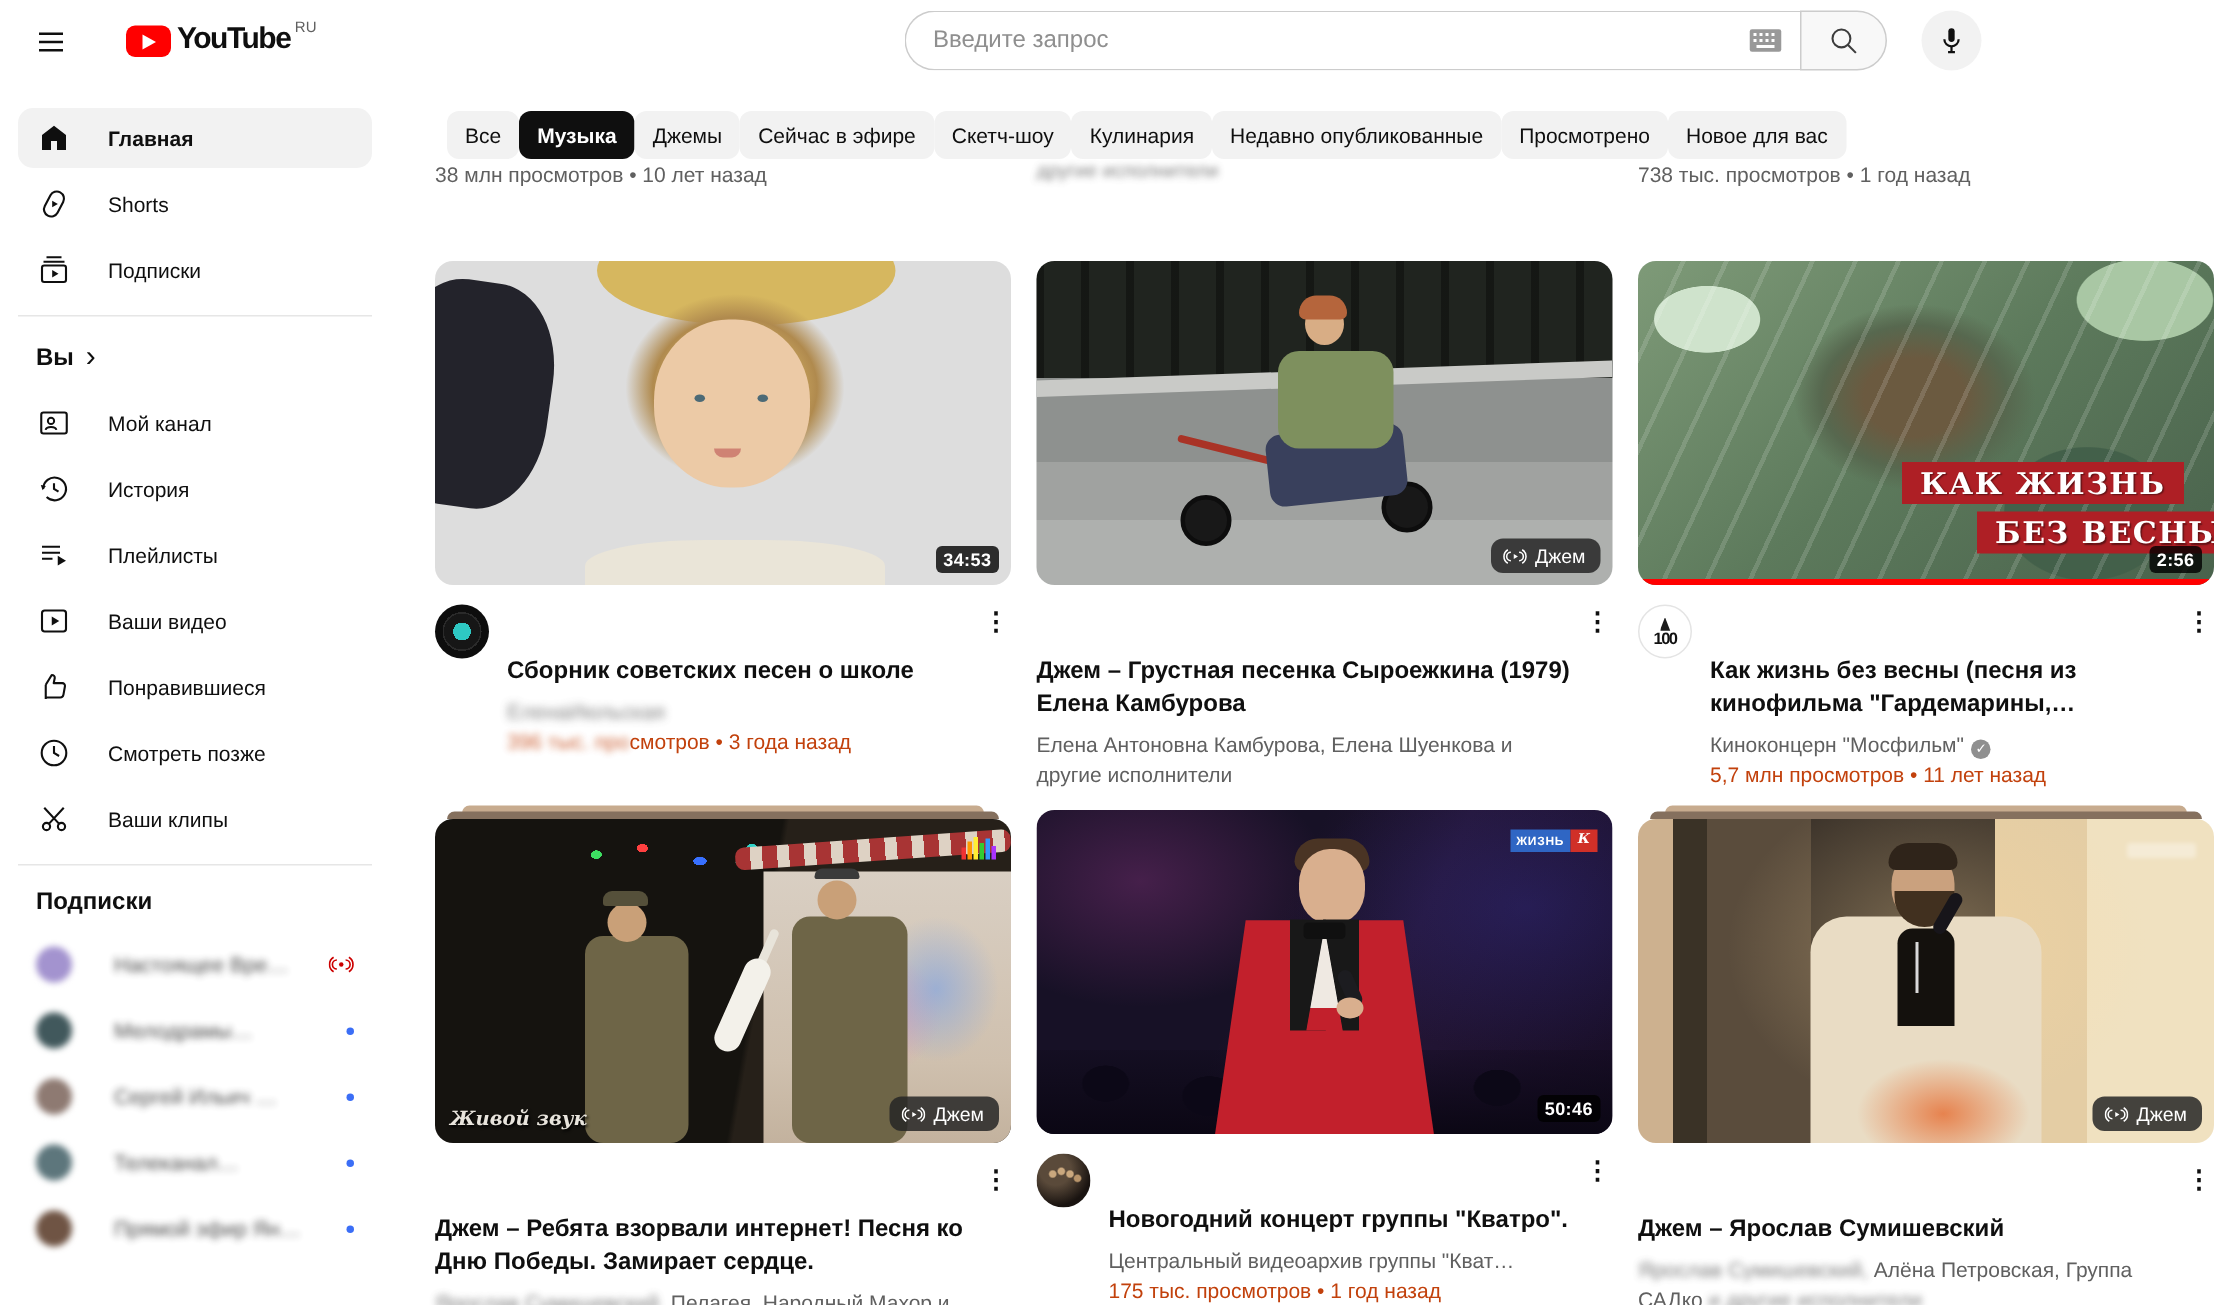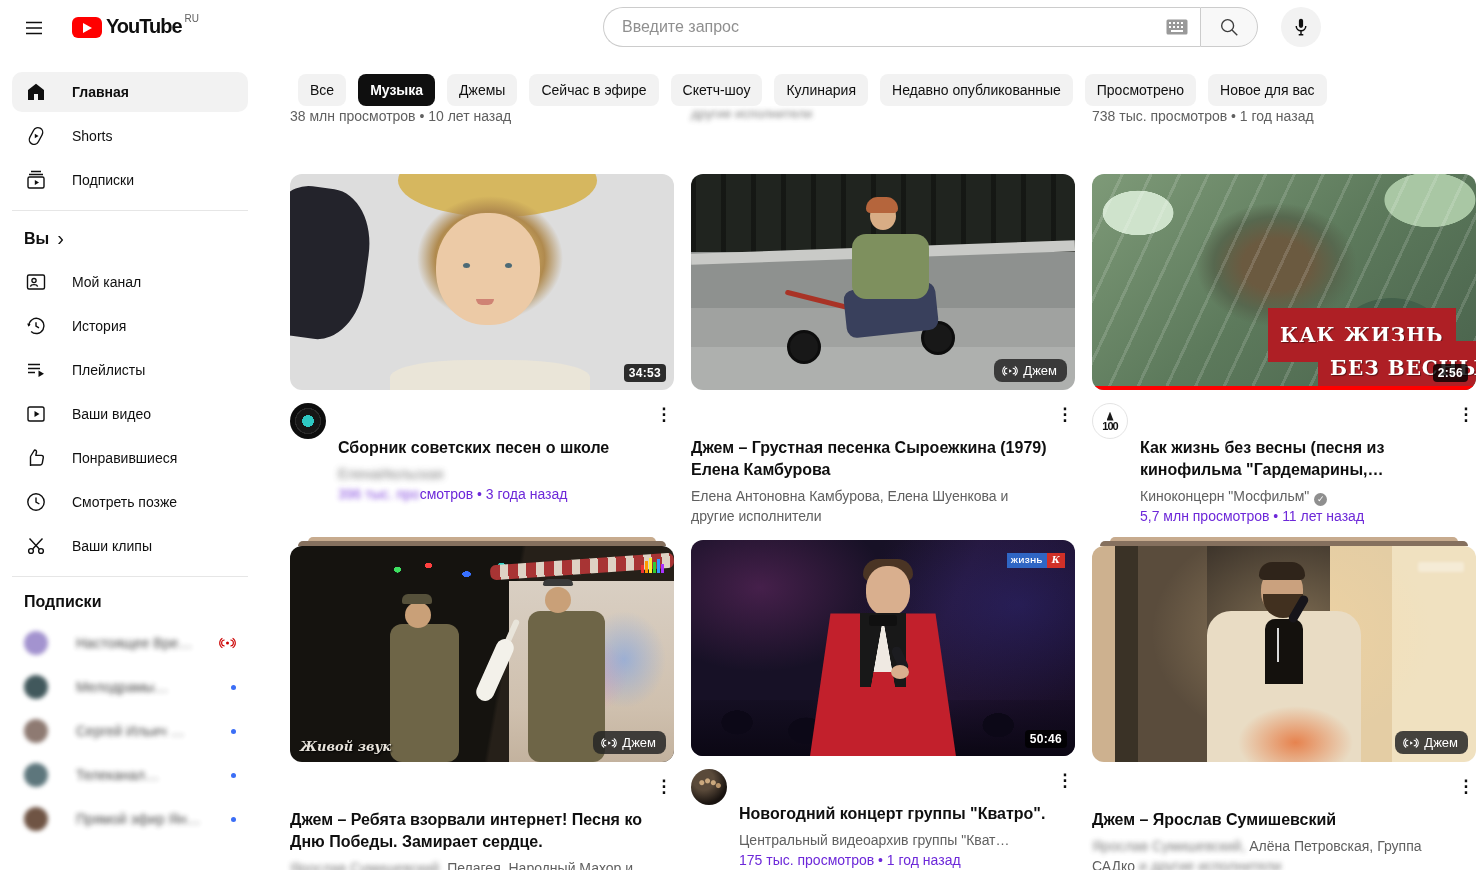--- a/index.html
+++ b/index.html
@@ -2,35 +2,35 @@
 <html><head>
 <meta charset="utf-8">
 <style>
   html,body{margin:0;padding:0;background:#fff;font-family:"Liberation Sans",sans-serif;}
   body{width:1479px;height:870px;position:relative;overflow:hidden;color:#0f0f0f;}
   svg{display:block;}
 
   
   .topbar{position:absolute;left:0;top:0;width:1479px;height:56px;background:#fff;z-index:20;}
   .burger{position:absolute;left:22px;top:16px;width:24px;height:24px;cursor:pointer;}
-  .logo{position:absolute;left:72px;top:15px;display:flex;align-items:flex-start;cursor:pointer;}
+  .logo{position:absolute;left:84px;top:15px;display:flex;align-items:flex-start;cursor:pointer;}
   .logo-badge{width:30px;height:21px;background:#ff0000;border-radius:6px;position:relative;margin-top:2px;}
   .logo-badge::after{content:"";position:absolute;left:11px;top:5.5px;border-left:9px solid #fff;border-top:5px solid transparent;border-bottom:5px solid transparent;}
   .logo-text{font-size:20px;font-weight:700;letter-spacing:-1px;margin-left:4px;}
   .logo-region{font-size:10px;color:#606060;margin-left:3px;margin-top:-2px;}
   .search-wrap{position:absolute;left:603px;top:7px;display:flex;align-items:center;}
   .search-box{width:597px;height:40px;box-sizing:border-box;border:1px solid #ccc;border-right:none;border-radius:20px 0 0 20px;display:flex;align-items:center;padding-left:16px;background:#fff;}
   .search-box input{border:none;outline:none;flex:1;font-size:16px;font-family:inherit;color:#4c1d95;background:transparent;}
   .search-box input::placeholder{color:#8f8f8f;}
   .kbd-icon{margin:0 12px;opacity:.75;}
   .search-btn{width:58px;height:40px;box-sizing:border-box;border:1px solid #ccc;border-radius:0 20px 20px 0;background:#f8f8f8;display:flex;align-items:center;justify-content:center;cursor:pointer;}
   .mic-btn{margin-left:23px;width:40px;height:40px;border-radius:50%;background:#f2f2f2;display:flex;align-items:center;justify-content:center;cursor:pointer;}
 
   
-  .chips{position:absolute;left:298px;top:74px;display:flex;gap:12px;z-index:15;}
+  .chips{position:absolute;left:298px;top:74px;display:flex;z-index:15;}
   .chip{height:32px;display:flex;align-items:center;padding:0 12px;background:#f2f2f2;border-radius:8px;font-size:14px;white-space:nowrap;cursor:pointer;}
   .chip.sel{background:#0f0f0f;color:#fff;font-weight:700;}
 
   
   .sidebar{position:absolute;left:0;top:56px;width:260px;bottom:0;padding:16px 12px 0;box-sizing:border-box;background:#fff;z-index:10;}
   .s-item{display:flex;align-items:center;height:40px;border-radius:10px;padding:0 12px;margin-bottom:4px;gap:24px;font-size:14px;cursor:pointer;}
   .s-item.selected{background:#f2f2f2;font-weight:700;}
   .s-ico{width:24px;height:24px;flex:0 0 24px;}
   .s-div{border-top:1px solid #e6e6e6;margin:10px 0 14px;}
   .s-head{display:flex;align-items:center;font-size:16px;font-weight:700;padding:2px 12px 12px;cursor:pointer;}
@@ -52,21 +52,21 @@
   .stack .s2{position:absolute;top:4px;left:8px;right:8px;height:5px;border-radius:6px 6px 0 0;background:#85705e;}
   .thumb{position:relative;height:216px;border-radius:12px;overflow:hidden;background:#ddd;cursor:pointer;}
   .dur{position:absolute;right:8px;bottom:8px;background:rgba(0,0,0,.8);color:#fff;font-size:12px;font-weight:700;padding:2px 5px;border-radius:4px;letter-spacing:.3px;}
   .jam{position:absolute;right:8px;bottom:8px;background:rgba(38,38,38,.85);color:#fff;font-size:13px;padding:4px 10px 4px 8px;border-radius:8px;display:flex;align-items:center;gap:5px;}
   .progress{position:absolute;left:0;right:0;bottom:0;height:4px;background:#f00;}
   .meta{position:relative;display:flex;margin-top:13px;padding-right:26px;}
   .ava{width:36px;height:36px;border-radius:50%;flex:0 0 36px;margin-right:12px;}
   .info{flex:1;min-width:0;margin-top:34px;}
   .title{font-size:16px;font-weight:700;line-height:22px;color:#0f0f0f;cursor:pointer;}
   .sub{font-size:14px;color:#606060;line-height:20px;margin-top:5px;}
-  .sub2{font-size:14px;color:#6d28d9;line-height:20px;}
+  .sub2{font-size:14px;color:#c2410c;line-height:20px;}
   .kebab{position:absolute;right:-2px;top:0;width:24px;height:24px;text-align:center;cursor:pointer;color:#0f0f0f;}
   .kebab::before{content:"\22EE";font-size:17px;line-height:24px;font-weight:700;}
   .check{display:inline-flex;align-items:center;justify-content:center;width:13px;height:13px;border-radius:50%;background:#8f8f8f;color:#fff;font-size:9px;margin-left:5px;vertical-align:-1px;}
   .check::before{content:"\2713";}
 
   
   .ava-vinyl{background:radial-gradient(circle at 50% 50%, #2ec8c3 0 6px, #161616 6px 12px, #2a2a2a 12px 13px, #0d0d0d 13px);}
   .ava-mosfilm{background:#fff;border:1px solid #e4e4e4;box-sizing:border-box;display:flex;flex-direction:column;align-items:center;justify-content:center;}
   .ava-mosfilm .statue{width:7px;height:9px;background:#1a1a1a;clip-path:polygon(50% 0,100% 100%,0 100%);}
   .ava-mosfilm .m100{font-size:11px;font-weight:700;letter-spacing:-1px;color:#111;line-height:10px;}
@@ -96,21 +96,21 @@
   .t1-head{position:absolute;left:46.5%;top:13%;width:26px;height:28px;background:#d8ad85;border-radius:50%;}
   .t1-hairb{position:absolute;left:45.5%;top:10.5%;width:32px;height:16px;background:#b5653c;border-radius:16px 16px 6px 6px;}
 
   .t2{background:
       radial-gradient(70px 44px at 12% 18%, #cfe3cc 0 50%, transparent 51%),
       radial-gradient(90px 54px at 88% 12%, #a9c7a4 0 50%, transparent 51%),
       radial-gradient(100px 80px at 78% 78%, #43604a 0 55%, transparent 56%),
       radial-gradient(130px 100px at 48% 42%, #6b5a40 0 26%, #57684f 48%, transparent 62%),
       linear-gradient(140deg,#7e9a78,#5d7a5c 50%,#49624c);}
   .t2-branch{position:absolute;inset:0;background:repeating-linear-gradient(115deg, rgba(255,255,255,.14) 0 3px, transparent 3px 26px);}
-  .t2-ban{position:absolute;background:#ae1f25;color:#fff;font-family:"DejaVu Serif",serif;font-weight:700;font-size:20px;letter-spacing:1px;padding:15px 12px;text-shadow:1px 1px 1px rgba(0,0,0,.45);white-space:nowrap;}
+  .t2-ban{position:absolute;background:#ae1f25;color:#fff;font-family:"DejaVu Serif",serif;font-weight:700;font-size:20px;letter-spacing:1px;padding:2px 12px;text-shadow:1px 1px 1px rgba(0,0,0,.45);white-space:nowrap;}
 
   .t3{background:
       radial-gradient(9px 7px at 28% 11%, #3de061 0 40%, transparent 41%),
       radial-gradient(9px 7px at 36% 9%, #ff4040 0 40%, transparent 41%),
       radial-gradient(11px 7px at 46% 13%, #3870ff 0 40%, transparent 41%),
       radial-gradient(9px 7px at 55% 9%, #2fd3c9 0 40%, transparent 41%),
       linear-gradient(100deg,#15130f 0 55%,#262019 56% 100%);}
   .t3-panel{position:absolute;left:57%;top:16%;right:0;bottom:0;background:linear-gradient(#d9cfc3,#cfc0ae 70%,#c3b29e);}
   .t3-blob1{position:absolute;left:62%;top:40%;width:26%;height:40%;background:radial-gradient(closest-side,rgba(226,142,182,.75),transparent);}
   .t3-blob2{position:absolute;left:76%;top:30%;width:22%;height:45%;background:radial-gradient(closest-side,rgba(120,160,230,.6),transparent);}

